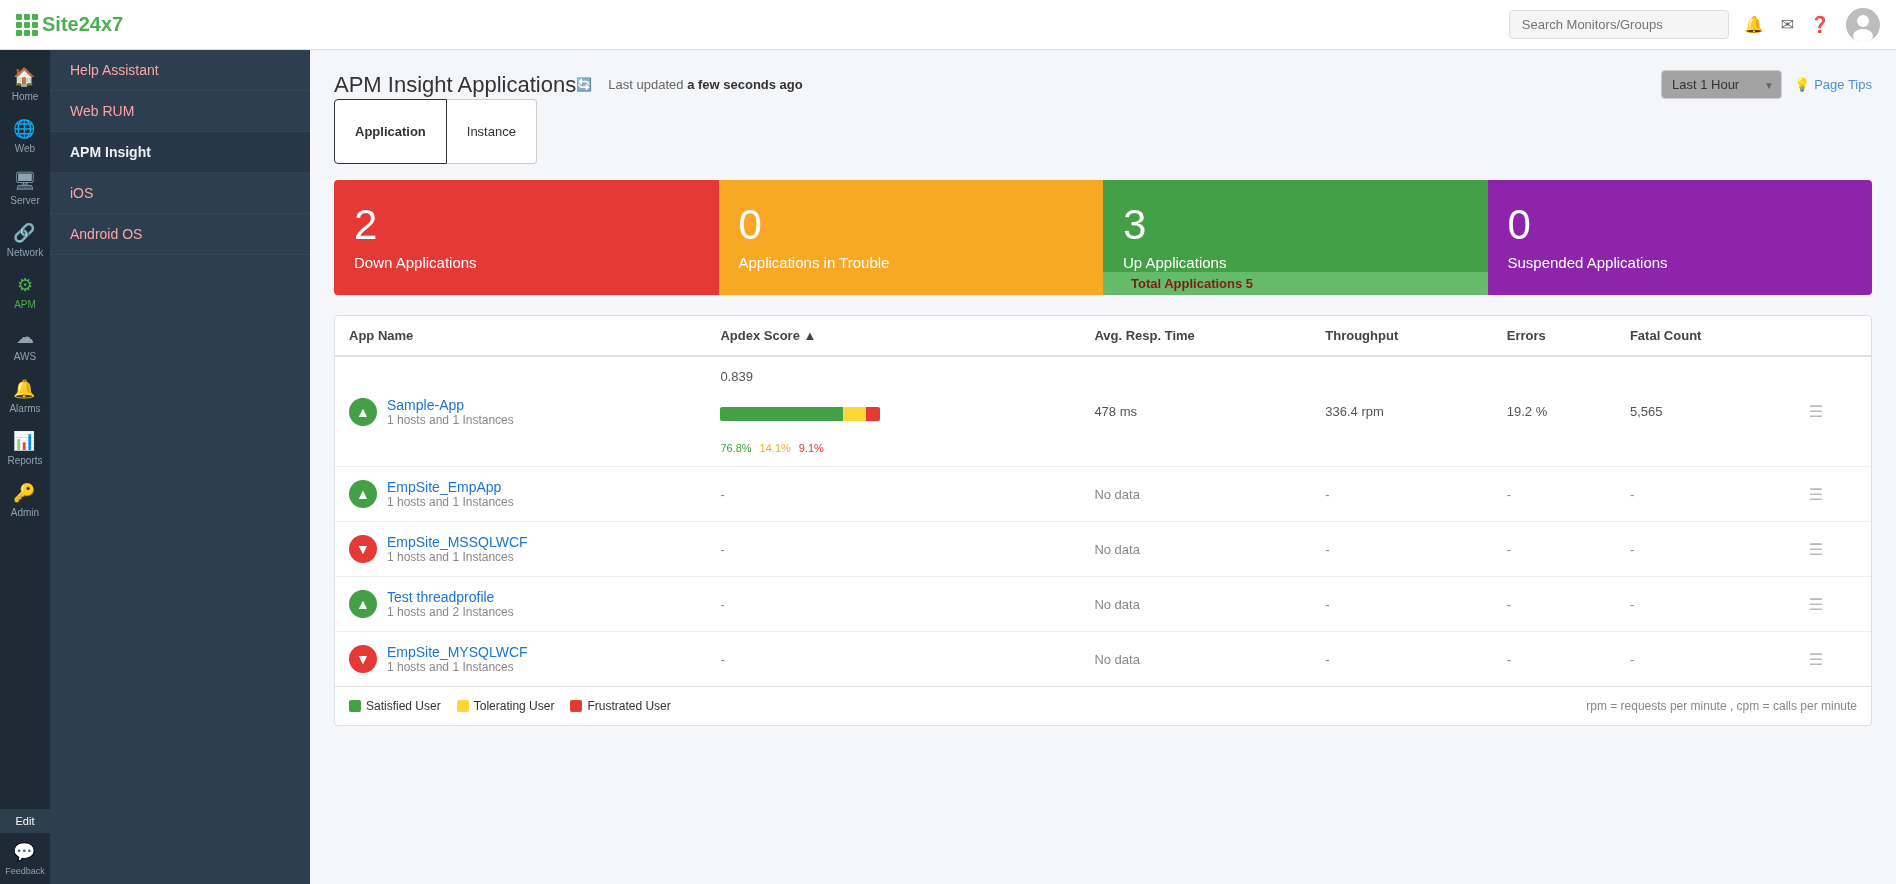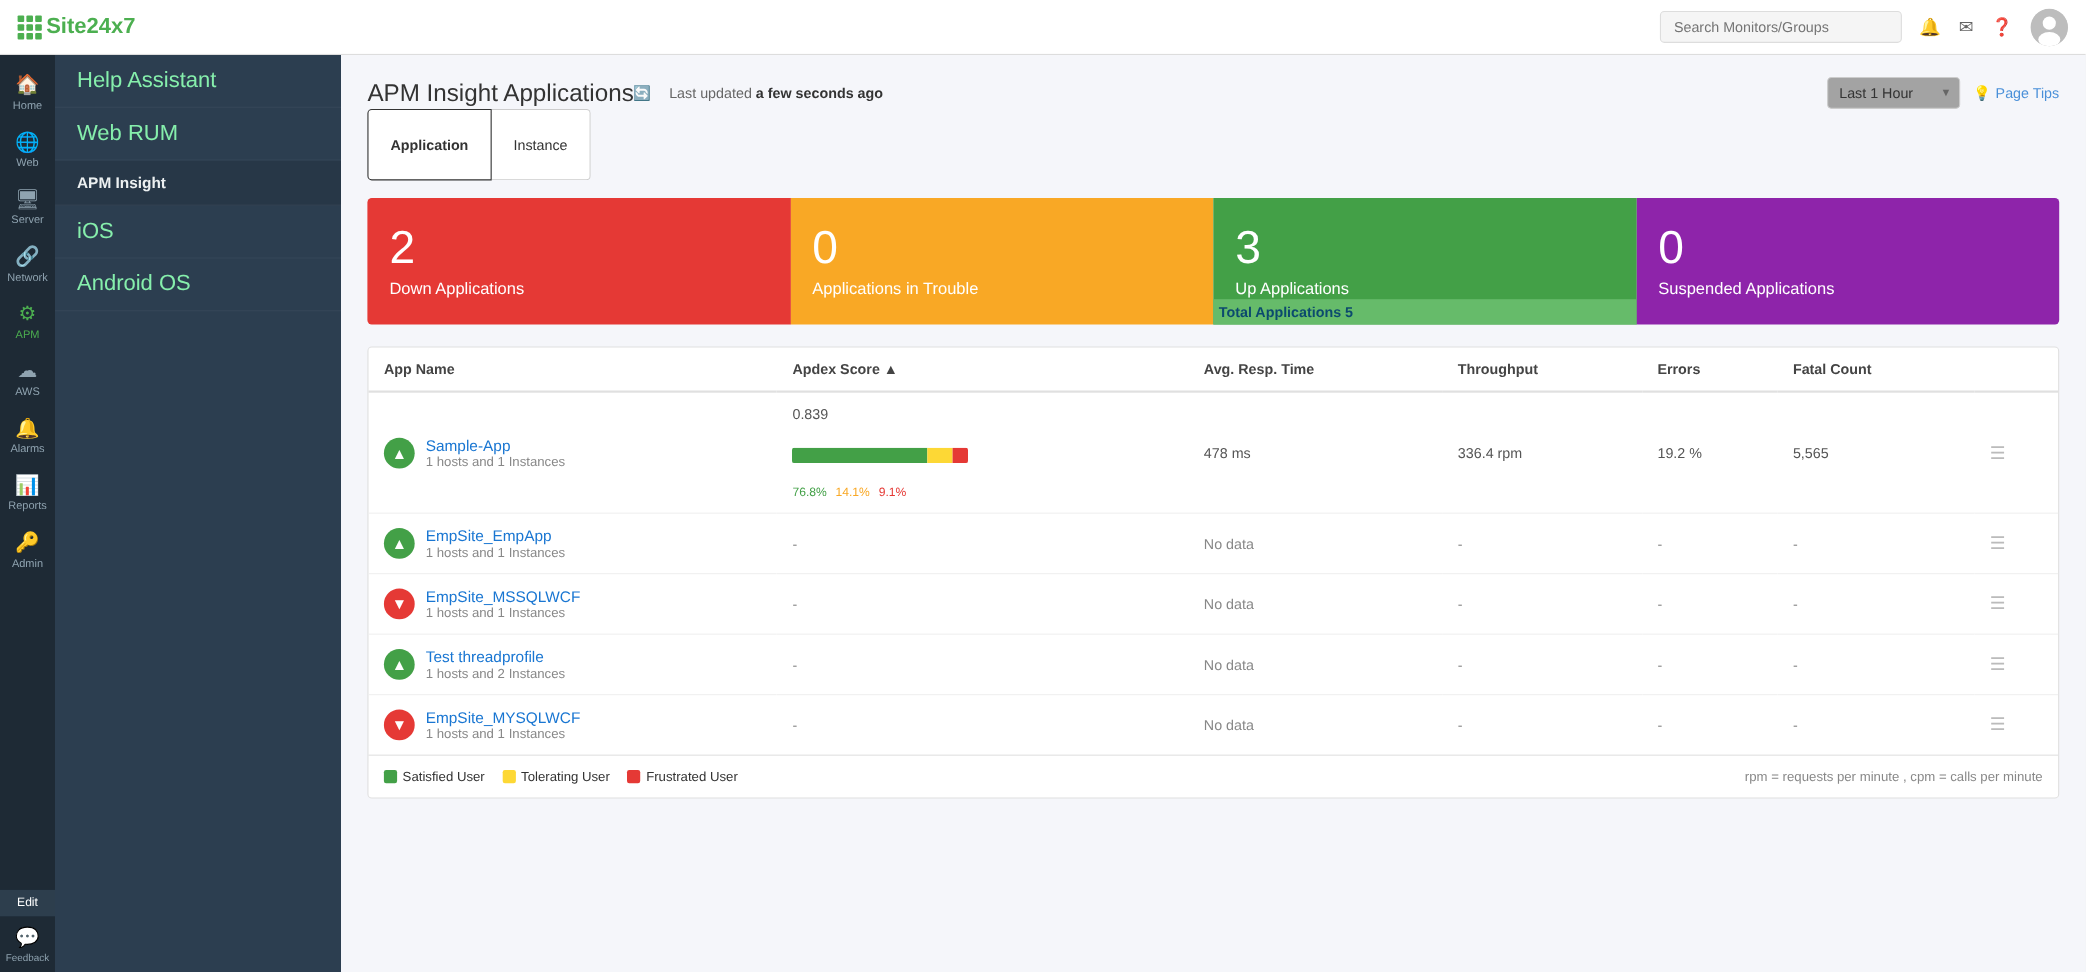--- a/index.html
+++ b/index.html
@@ -103,23 +103,23 @@
     .sidebar {
       width: 260px;
       background: #2c3e50;
       position: fixed;
       top: 50px; left: 50px; bottom: 0;
       overflow-y: auto;
       padding: 0;
     }
     .sidebar-item {
       padding: 12px 20px;
-      color: #86efac;
+      color: #fca5a5;
       cursor: pointer;
-      font-size: 20px;
+      font-size: 14px;
       border-bottom: 1px solid rgba(255,255,255,0.05);
     }
     .sidebar-item.active { background: rgba(255,255,255,0.08); color: #fff; font-weight: 600; }
     .sidebar-item.section-header {
       color: #ecf0f1;
       font-weight: 700;
       font-size: 14px;
       background: rgba(0,0,0,0.1);
     }
 
@@ -231,22 +231,22 @@
     }
     .summary-card .card-label {
       font-size: 15px;
       margin-top: 8px;
       font-weight: 400;
     }
     .total-bar {
       position: absolute;
       bottom: 0; left: 0; right: 0;
       background: #66bb6a;
-      color: #0c4a6e;
-      padding: 4px 5px;
+      color: #7f1d1d;
+      padding: 4px 28px;
       font-size: 13px;
       font-weight: 600;
     }
 
     
     .app-table {
       background: #fff;
       border-radius: 4px;
       border: 1px solid #e0e0e0;
       width: 100%;

